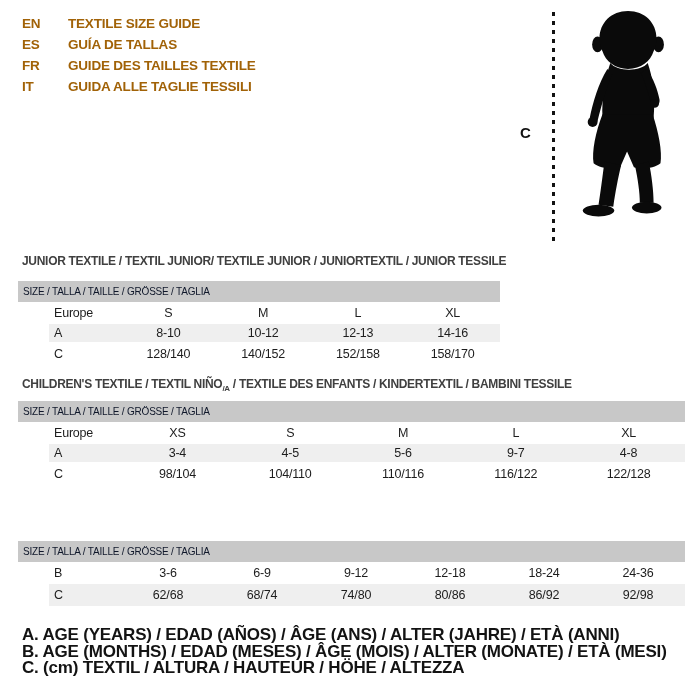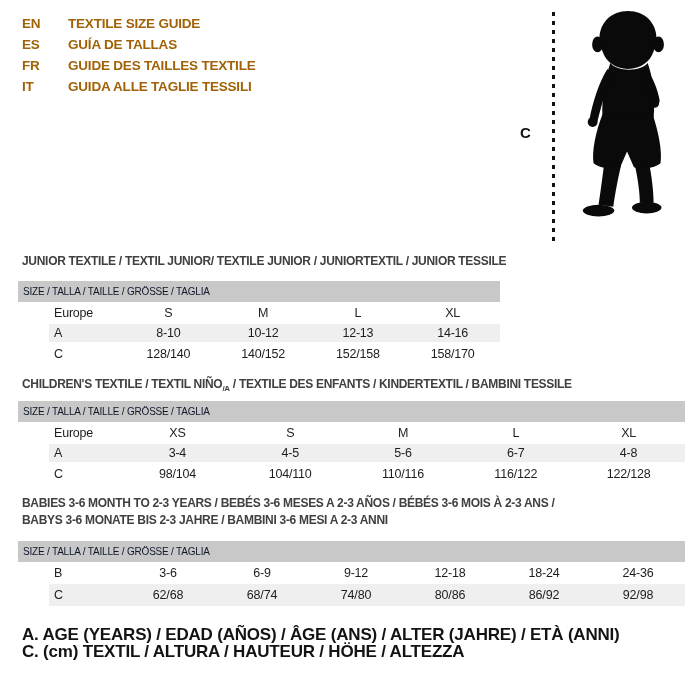--- a/index.html
+++ b/index.html
@@ -119,37 +119,33 @@
       <span class="tcell">S</span>
       <span class="tcell">M</span>
       <span class="tcell">L</span>
       <span class="tcell">XL</span>
     </div>
     <div class="trow h18 shaded">
       <span class="tlabel">A</span>
       <span class="tcell">3-4</span>
       <span class="tcell">4-5</span>
       <span class="tcell">5-6</span>
-      <span class="tcell">6-7</span>
+      <span class="tcell">9-7</span>
       <span class="tcell">4-8</span>
     </div>
     <div class="trow h23">
       <span class="tlabel">C</span>
       <span class="tcell">98/104</span>
       <span class="tcell">104/110</span>
       <span class="tcell">110/116</span>
       <span class="tcell">116/122</span>
       <span class="tcell">122/128</span>
     </div>
   </div>
 
-  <div class="sec-title" style="top:495px;">
-    <div>BABIES 3-6 MONTH TO 2-3 YEARS / BEBÉS 3-6 MESES A 2-3 AÑOS / BÉBÉS 3-6 MOIS À 2-3 ANS /</div>
-    <div>BABYS 3-6 MONATE BIS 2-3 JAHRE / BAMBINI 3-6 MESI A 2-3 ANNI</div>
-  </div>
   <div class="stable w2" style="top:541px;">
     <div class="thead w2">SIZE / TALLA / TAILLE / GRÖSSE / TAGLIA</div>
     <div class="trow h22">
       <span class="tlabel">B</span>
       <span class="tcell">3-6</span>
       <span class="tcell">6-9</span>
       <span class="tcell">9-12</span>
       <span class="tcell">12-18</span>
       <span class="tcell">18-24</span>
       <span class="tcell">24-36</span>
@@ -160,16 +156,17 @@
       <span class="tcell">68/74</span>
       <span class="tcell">74/80</span>
       <span class="tcell">80/86</span>
       <span class="tcell">86/92</span>
       <span class="tcell">92/98</span>
     </div>
   </div>
 
   <div class="footnotes">
     <div>A. AGE (YEARS) / EDAD (AÑOS) / ÂGE (ANS) / ALTER (JAHRE) / ETÀ (ANNI)</div>
+    <div>B. AGE (MONTHS) / EDAD (MESES) / ÂGE (MOIS) / ALTER (MONATE) / ETÀ (MESI)</div>
     <div>C. (cm) TEXTIL / ALTURA / HAUTEUR / HÖHE / ALTEZZA</div>
   </div>
 
 </div>
 
 </body></html>

